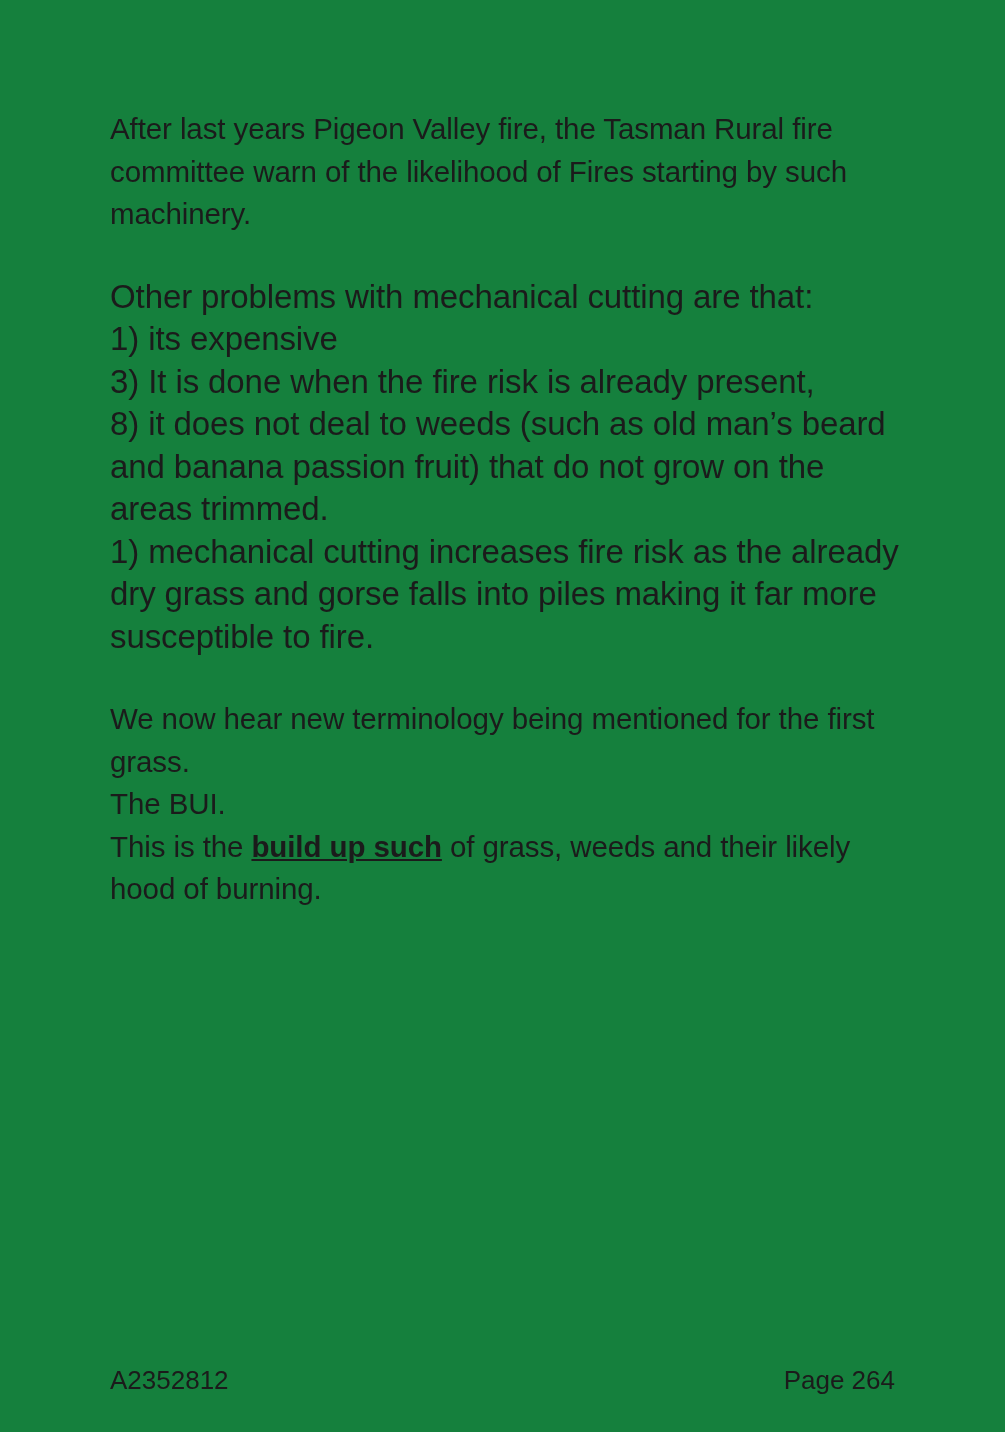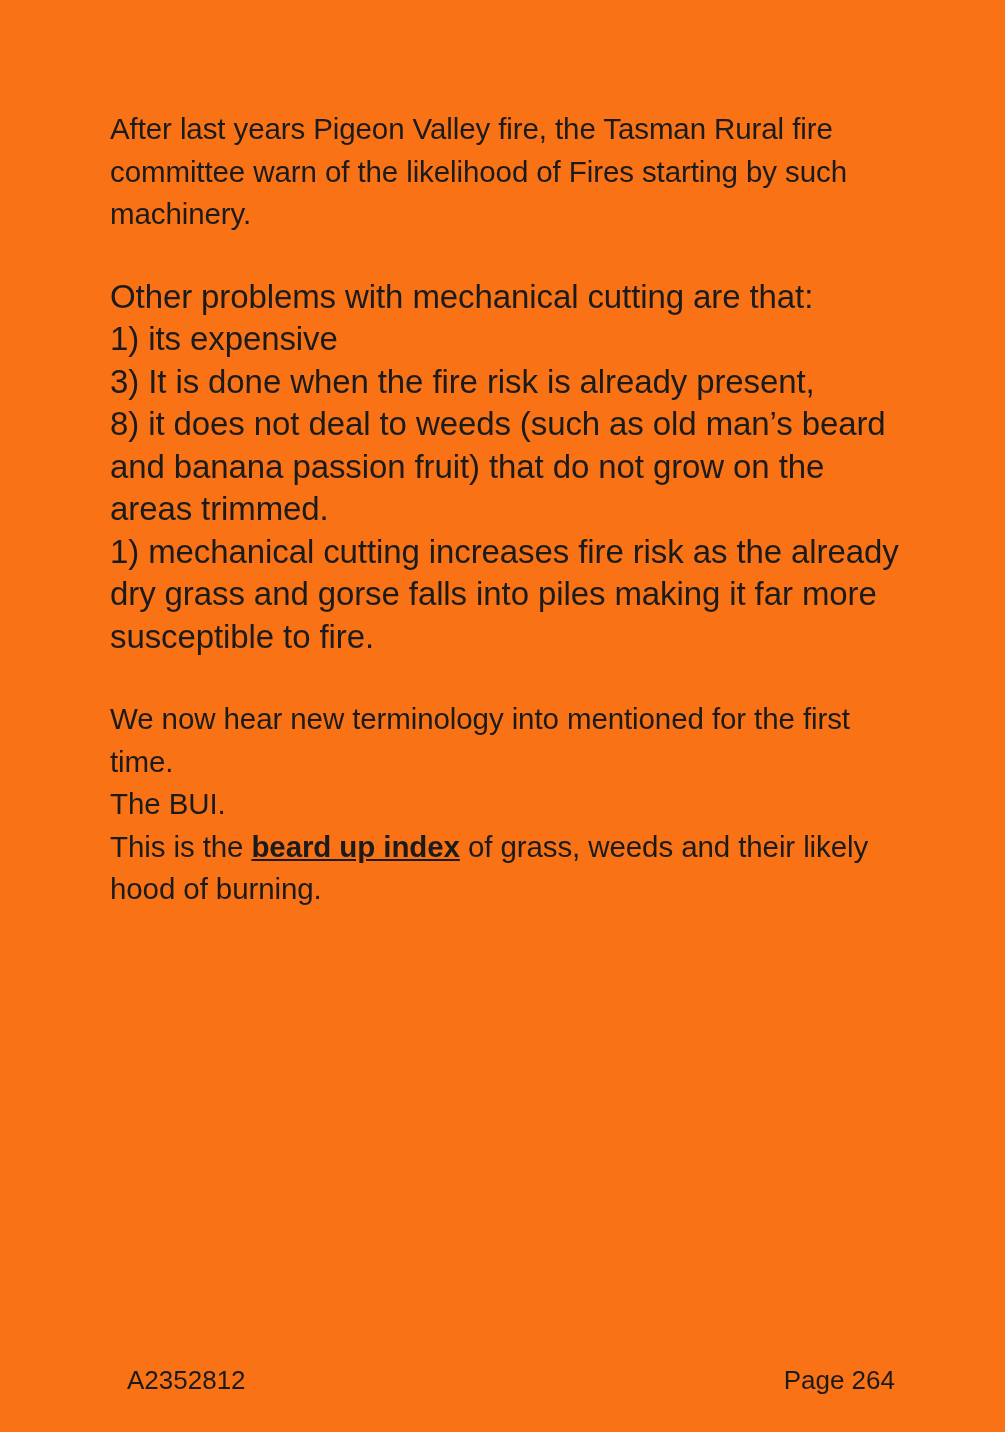--- a/index.html
+++ b/index.html
@@ -11,21 +11,21 @@
     width: 1005px;
     height: 1432px;
     position: relative;
     font-family: "Liberation Sans", sans-serif;
     color: #1a1a1a;
     overflow: hidden;
   }
   .page {
     position: absolute;
     inset: 0;
-    background: #f97316;
+    background: #15803d;
   }
   .content {
     position: absolute;
     left: 110px;
     top: 108px;
     width: 790px;
   }
   .para {
     font-size: 29.5px;
     line-height: 42.5px;
@@ -60,21 +60,20 @@
   .footer {
     position: absolute;
     left: 110px;
     right: 110px;
     bottom: 36px;
     display: flex;
     justify-content: space-between;
     align-items: flex-end;
     font-size: 26px;
     color: #1b1b1b;
-    margin-left: 17px;
   }
   .footer-right {
     text-align: right;
   }
 </style>
 </head>
 <body>
 
 <div class="page">
 
@@ -85,23 +84,23 @@
 
     <div class="list-block">
       <span class="list-line">Other problems with mechanical cutting are that:</span>
       <span class="list-line">1) its expensive</span>
       <span class="list-line">3) It is done when the fire risk is already present,</span>
       <span class="list-line">8) it does not deal to weeds (such as old man’s beard and banana passion fruit) that do not grow on the areas trimmed.</span>
       <span class="list-line">1) mechanical cutting increases fire risk as the already dry grass and gorse falls into piles making it far more susceptible to fire.</span>
     </div>
 
     <div class="closing">
-      <span class="line">We now hear new terminology into mentioned for the first time.</span>
+      <span class="line">We now hear new terminology being mentioned for the first grass.</span>
       <span class="line">The BUI.</span>
-      <span class="line"><span>This is the </span><span class="emph">beard up index</span><span> of grass, weeds and their likely hood of burning.</span></span>
+      <span class="line"><span>This is the </span><span class="emph">build up such</span><span> of grass, weeds and their likely hood of burning.</span></span>
     </div>
 
   </div>
 
   <div class="footer">
     <span>A2352812</span>
     <span class="footer-right">Page 264</span>
   </div>
 
 </div>

